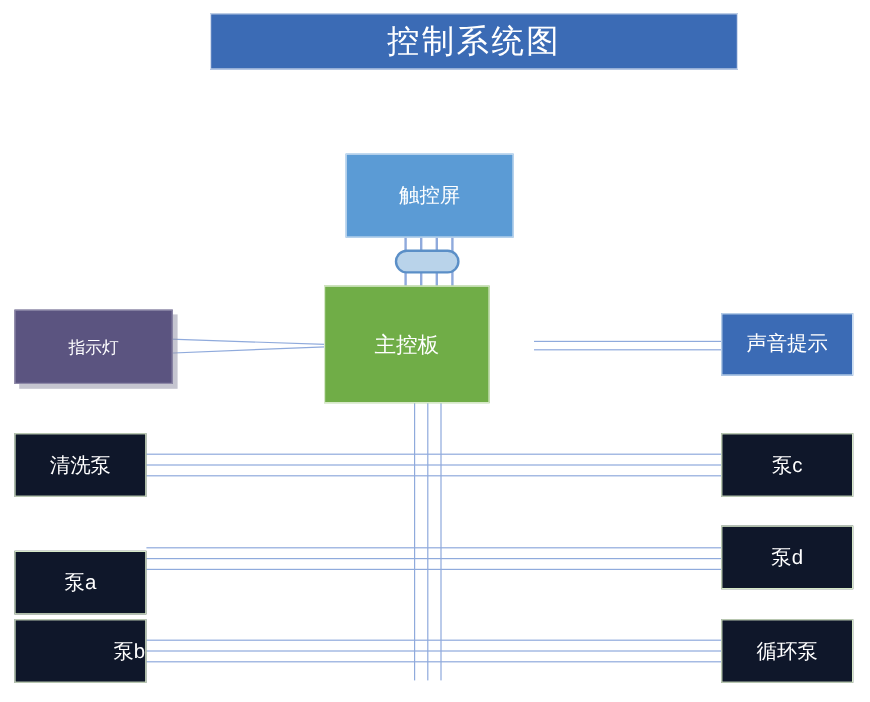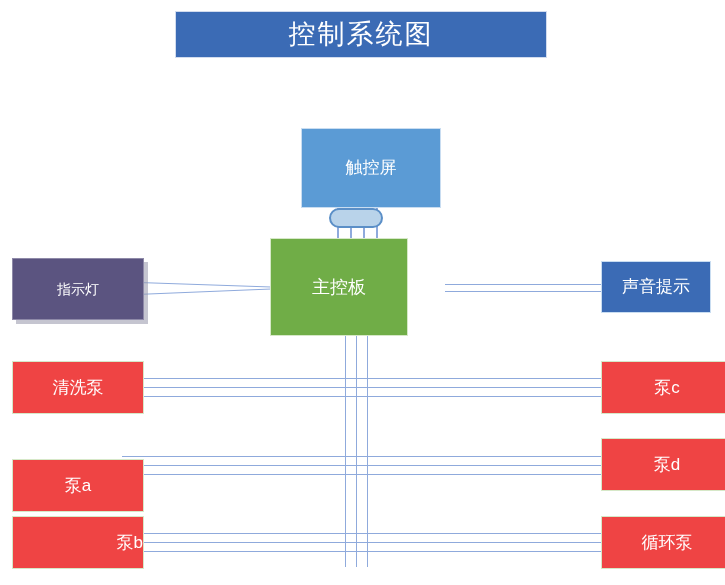--- a/index.html
+++ b/index.html
@@ -30,40 +30,39 @@
     color: #ffffff;
     text-align: center;
     line-height: 1.15;
     z-index: 5;
   }
 
   
   #title-banner {
     left: 175px;
     top: 11px;
-    width: 372px;
+    width: 440px;
     height: 47px;
     background: #3B6BB5;
     border: 1px solid #d2dcee;
     font-size: 27px;
     letter-spacing: 2px;
     z-index: 6;
     text-align: right;
   }
 
   
   #node-touchscreen {
     left: 288px;
     top: 128px;
     width: 140px;
-    height: 80px;
+    height: 70px;
     background: #5B9BD5;
     border: 1px solid #c9ddf1;
     font-size: 17px;
-    margin-left: 13px;
   }
 
   
   #node-mainboard {
     left: 270px;
     top: 238px;
     width: 138px;
     height: 98px;
     background: #70AD47;
     border: 1px solid #d6e8c8;
@@ -89,23 +88,23 @@
     top: 261px;
     width: 110px;
     height: 52px;
     background: #3B6BB5;
     border: 1px solid #c9ddf1;
     font-size: 17px;
   }
 
   
   .pump {
-    width: 132px;
+    width: 110px;
     height: 53px;
-    background: #ef4444;
+    background: #0f172a;
     border: 1px solid #d6e8c8;
     font-size: 17px;
   }
   .pump-left  { left: 12px; }
   .pump-right { left: 601px; }
 
   #pump-wash  { top: 361px; }
   #pump-a     { top: 459px; }
   #pump-b     { top: 516px; justify-content: flex-end; }
   #pump-c     { top: 361px; }

